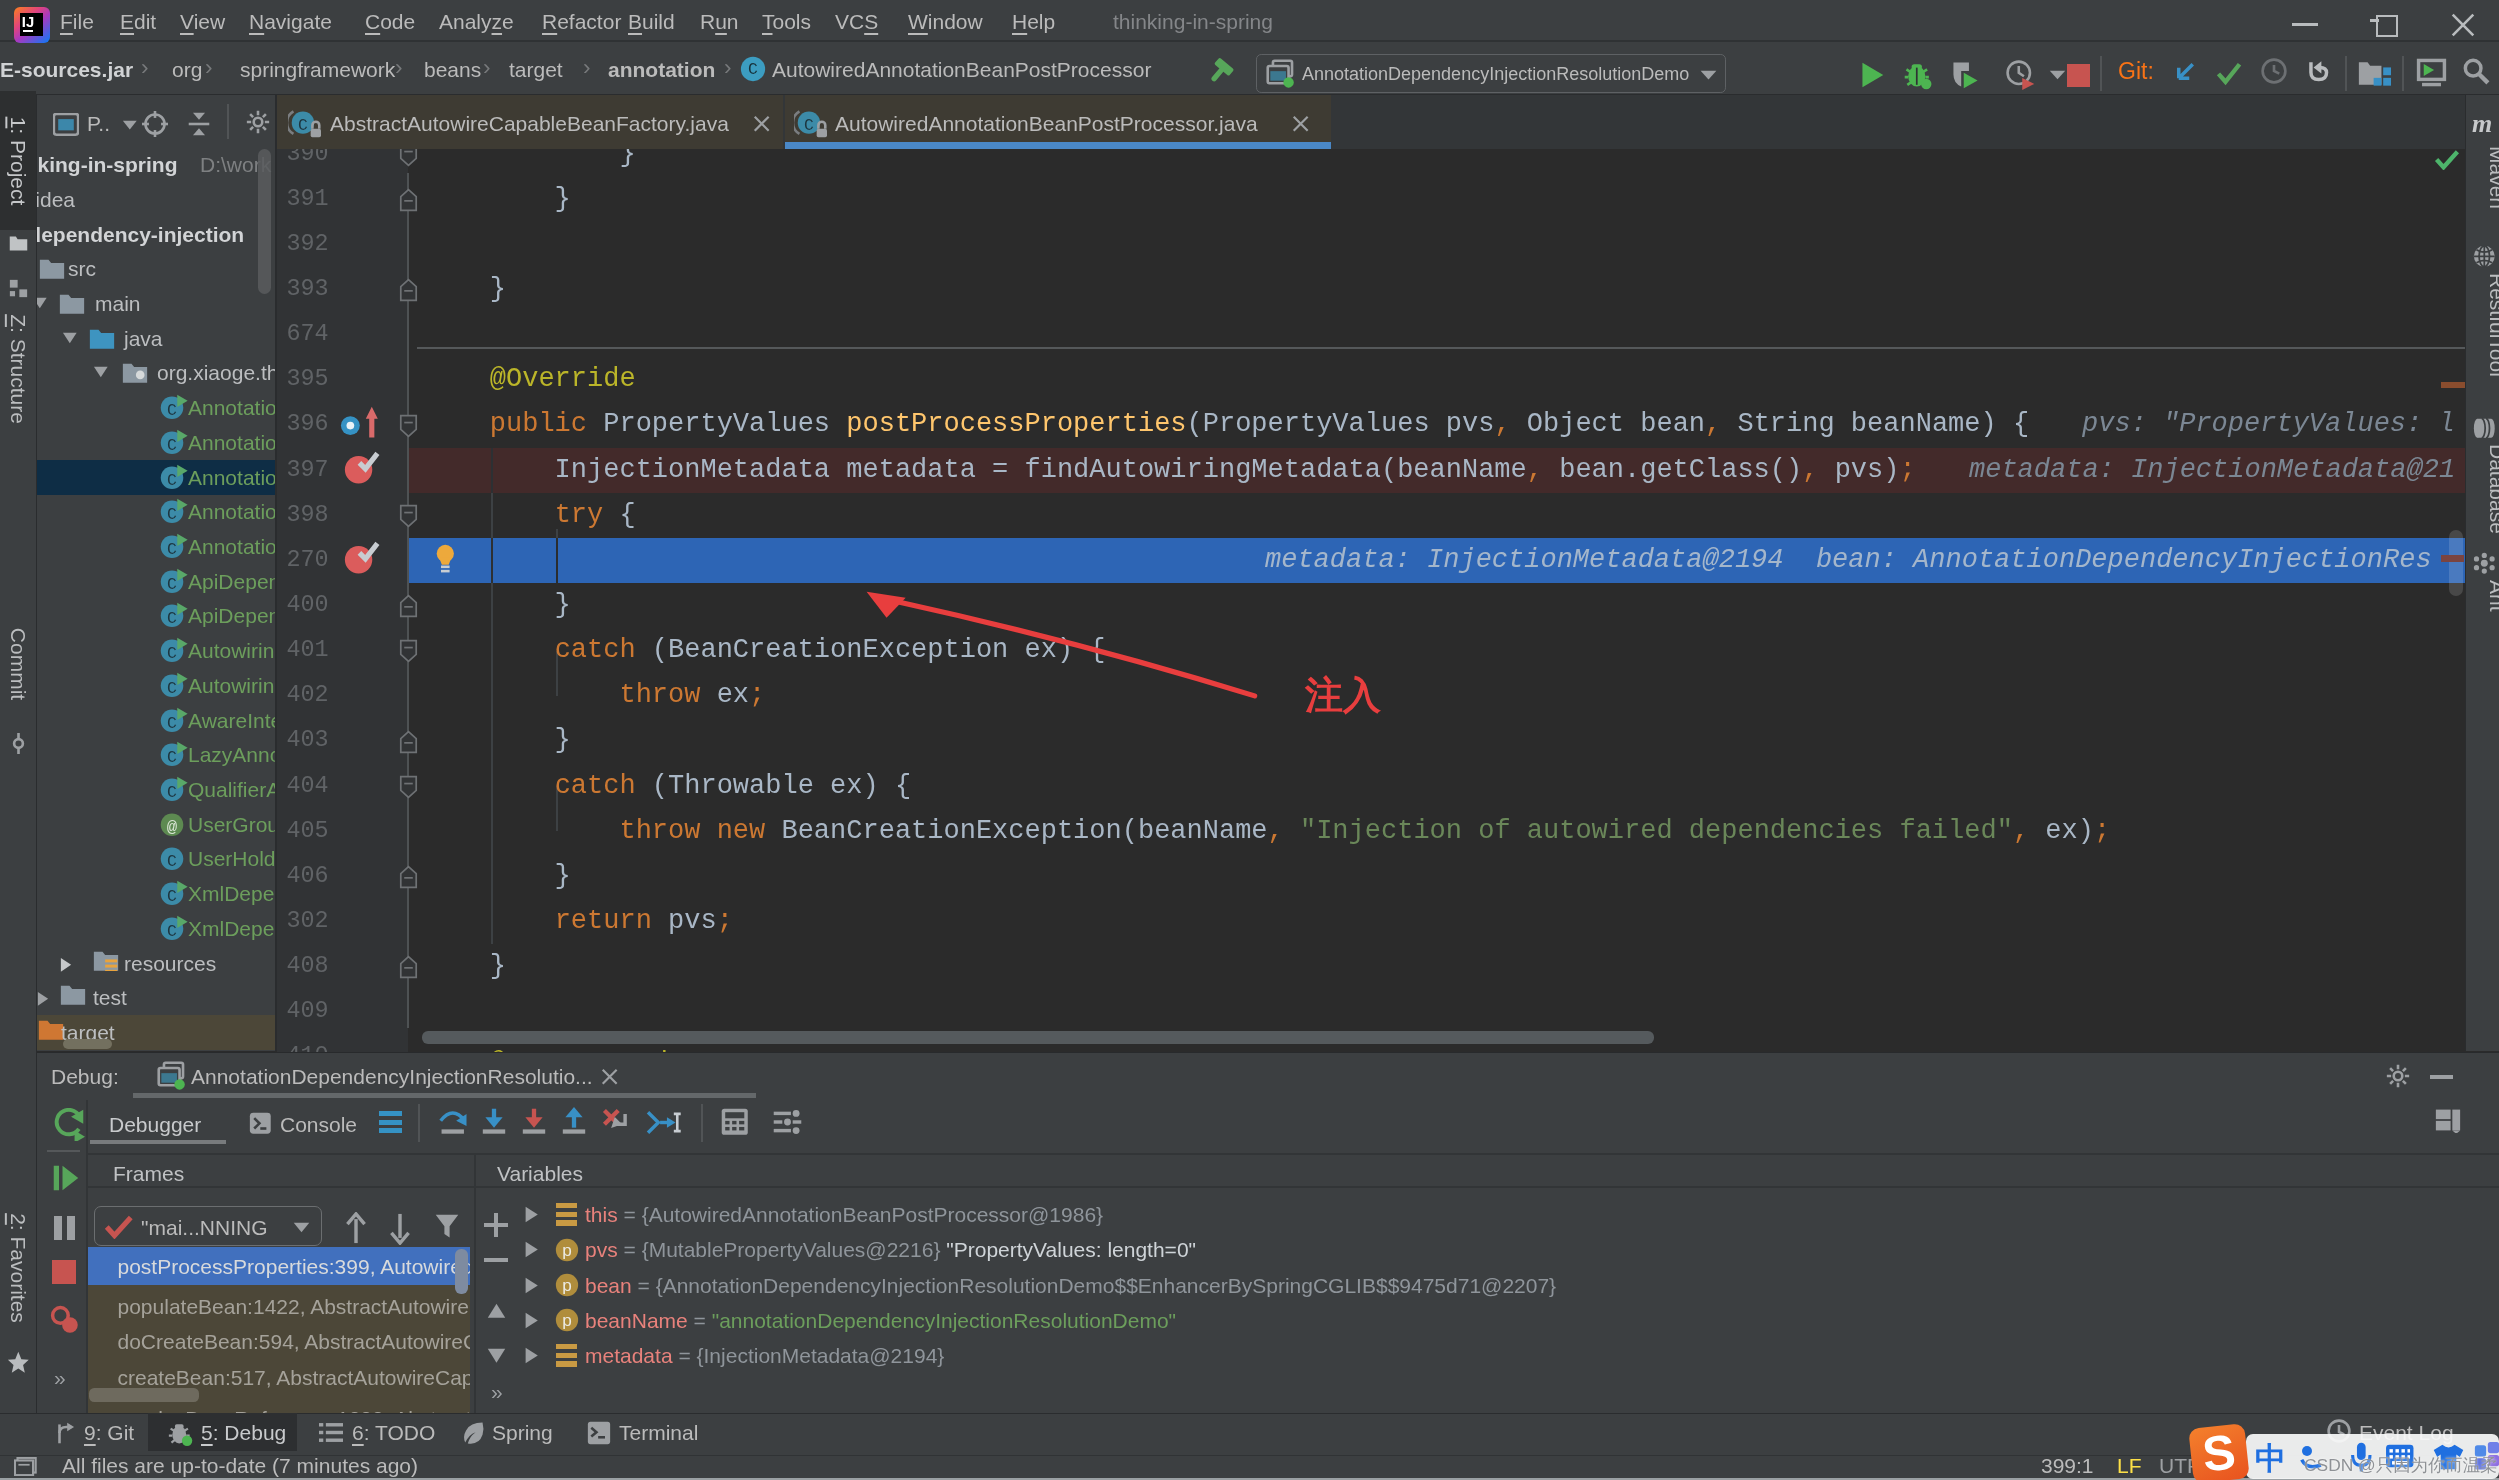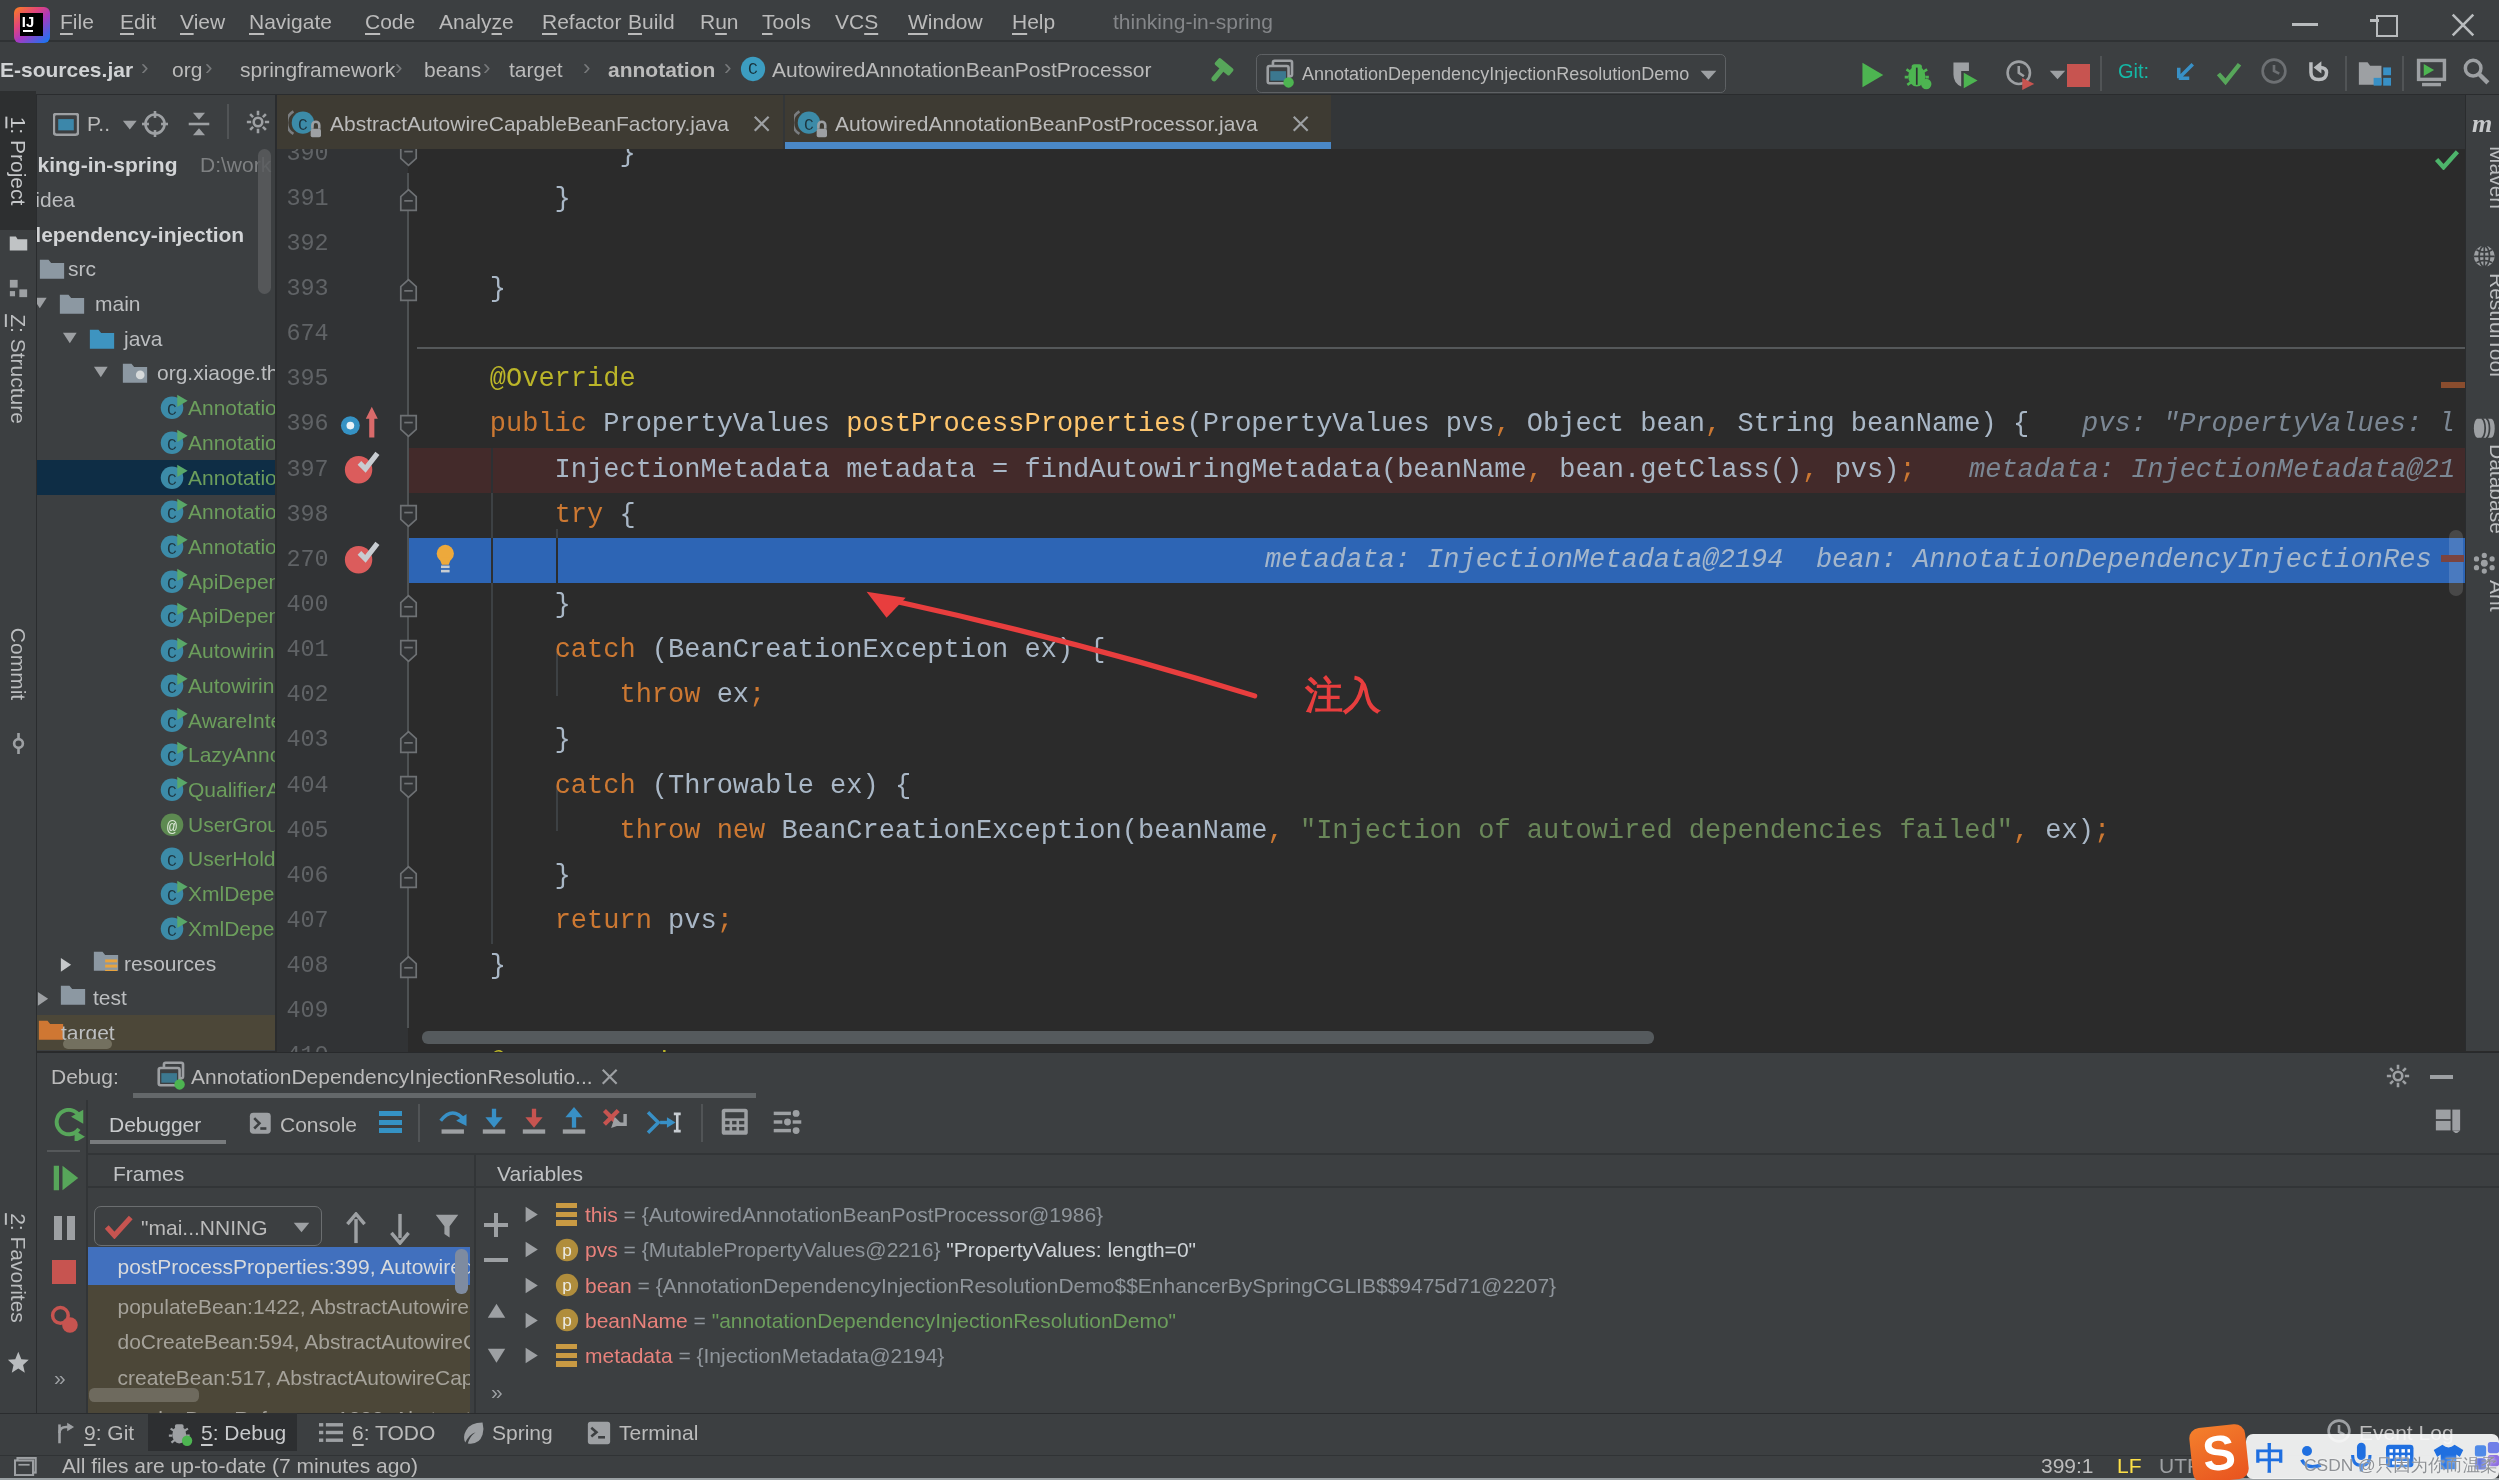--- a/index.html
+++ b/index.html
@@ -111,21 +111,21 @@
 <svg class="abs" style="left:2005px;top:59px" width="31" height="31" viewBox="0 0 36 36">
 <circle cx="16" cy="16" r="13" fill="none" stroke="#9da0a3" stroke-width="3"></circle>
 <path d="M16 8 L16 16 L22 20" stroke="#9da0a3" stroke-width="3" fill="none"></path>
 <path d="M20 22 L34 29 L20 36 Z" fill="#c75450"></path>
     </svg>
 <svg class="abs" style="left:2048px;top:69px" width="19" height="12" viewBox="0 0 22 14">
       <path d="M2 2 L11 12 L20 2 Z" fill="#9da0a3"></path>
     </svg>
 <div class="abs" style="left:2067px;top:64px;width:23.4px;height:23.4px;background:#c75450"></div>
 <div class="abs" style="left:2100px;top:56px;width:1.7px;height:35px;background:#515456"></div>
-<div class="abs" style="left:2118px;top:54px;font-size:20px;line-height:35px;color:#14b8a6">Git:</div>
+<div class="abs" style="left:2118px;top:54px;font-size:23px;line-height:35px;color:#f97316">Git:</div>
 <svg class="abs" style="left:2170px;top:59px" width="28" height="28" viewBox="0 0 32 32">
 <path d="M26 6 L10 22 M10 22 L10 10 M10 22 L22 22" stroke="#3890c6" stroke-width="4" fill="none"></path>
     </svg>
 <svg class="abs" style="left:2215px;top:59px" width="28" height="28" viewBox="0 0 32 32">
 <path d="M4 17 L12 26 L28 6" stroke="#57a65a" stroke-width="5" fill="none"></path>
     </svg>
 <svg class="abs" style="left:2260px;top:57px" width="28" height="28" viewBox="0 0 32 32">
 <circle cx="16" cy="16" r="13" fill="none" stroke="#6d7073" stroke-width="3"></circle>
 <path d="M16 9 L16 16 L22 19" stroke="#6d7073" stroke-width="3" fill="none"></path>
     </svg>
@@ -457,21 +457,21 @@
 <div class="ln" style="left:-9.5px;top:299px">397</div>
 <div class="ln" style="left:-9.5px;top:344px">398</div>
 <div class="ln" style="left:-9.5px;top:389px">270</div>
 <div class="ln" style="left:-9.5px;top:434px">400</div>
 <div class="ln" style="left:-9.5px;top:479px">401</div>
 <div class="ln" style="left:-9.5px;top:524px">402</div>
 <div class="ln" style="left:-9.5px;top:569px">403</div>
 <div class="ln" style="left:-9.5px;top:615px">404</div>
 <div class="ln" style="left:-9.5px;top:660px">405</div>
 <div class="ln" style="left:-9.5px;top:705px">406</div>
-<div class="ln" style="left:-9.5px;top:750px">407</div>
+<div class="ln" style="left:-9.5px;top:750px">302</div>
 <div class="ln" style="left:-9.5px;top:795px">408</div>
 <div class="ln" style="left:-9.5px;top:840px">409</div>
 <div class="ln" style="left:-9.5px;top:885px">410</div>
 <svg class="abs" style="left:62px;top:256px" width="45" height="36" viewBox="0 0 52 42">
 <circle cx="13" cy="24" r="11" fill="#3592c4"></circle>
         <circle cx="13" cy="24" r="4.5" fill="#e8f2f7"></circle>
 <path d="M31 16 L38 2 L45 16 L41 16 L41 38 L35 38 L35 16 Z" fill="#d96a6a"></path>
       </svg>
 <svg class="abs" style="left:65px;top:301px" width="40" height="36" viewBox="0 0 46 42">
 <circle cx="19" cy="23" r="16" fill="#db5c5c"></circle>

